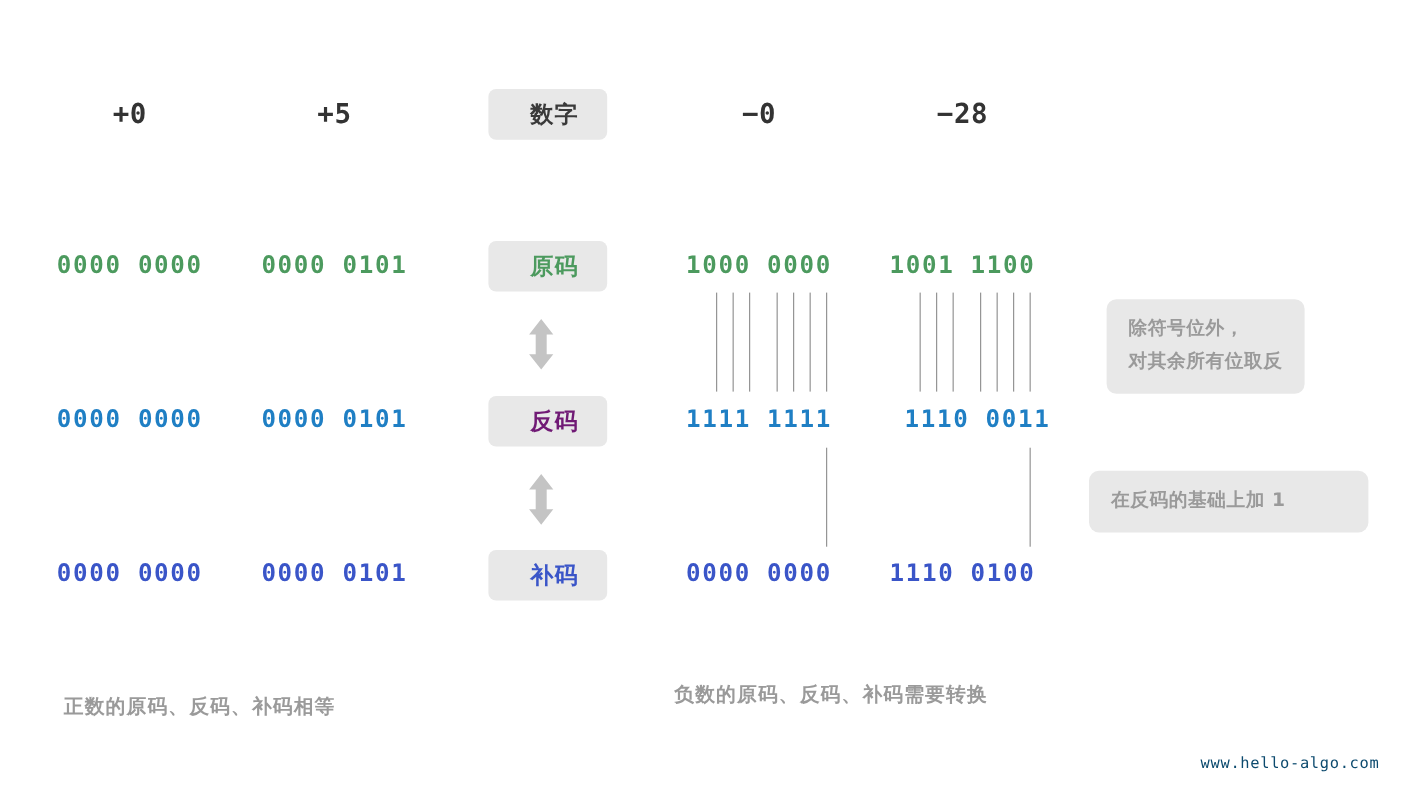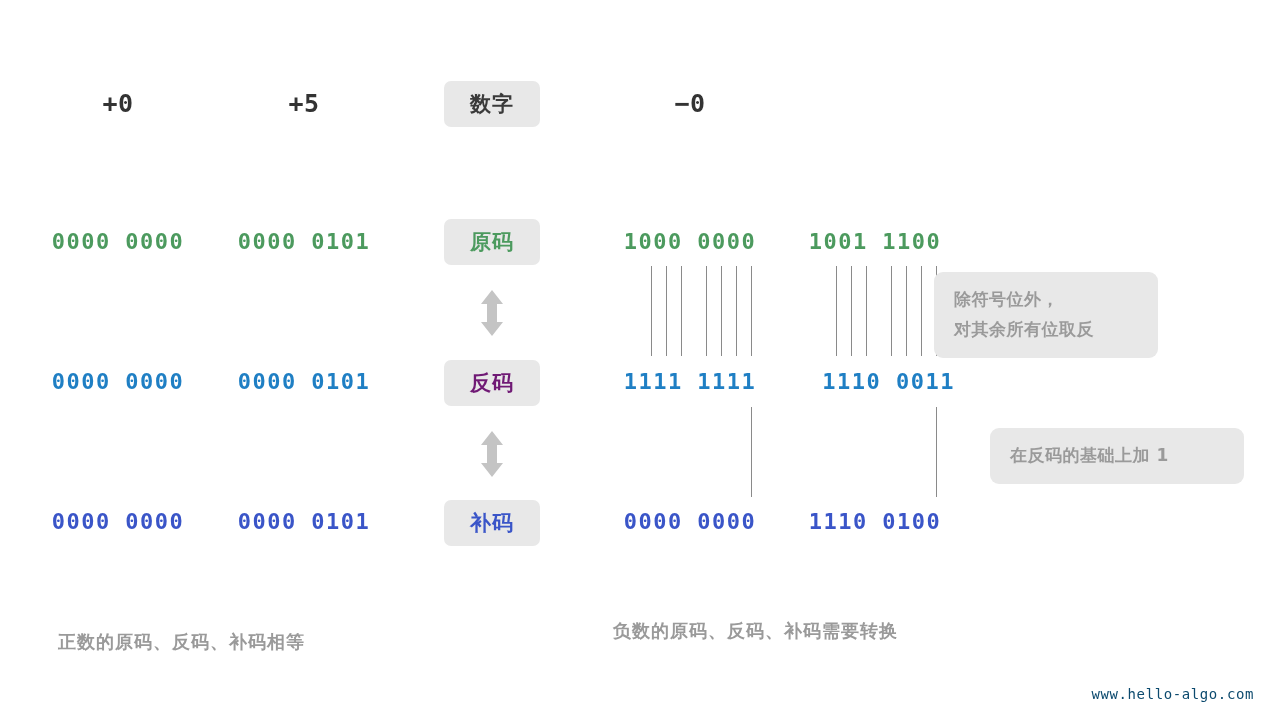--- a/index.html
+++ b/index.html
@@ -41,20 +41,21 @@
     height: 46px;
     border-radius: 7px;
     background: #e8e8e8;
     display: flex;
     align-items: center;
     justify-content: center;
     font-family: "DejaVu Sans", sans-serif;
     font-size: 21px;
     font-weight: bold;
     letter-spacing: 1px;
+    padding-left: 12px;
   }
   .badge.head  { color: #3a3a3a; }
   .badge.green { color: #4c9a5e; }
   .badge.blue  { color: #701a75; }
   .badge.indigo{ color: #3a55c8; }
 
   
   .bits {
     position: absolute;
     font-family: "DejaVu Sans Mono", monospace;
@@ -124,20 +125,21 @@
 <body>
 
 <div class="stage">
 
   <div class="num-label abs" style="left:38px; top:89px; width:160px;">+0</div>
   <div class="num-label abs" style="left:224px; top:89px; width:160px;">+5</div>
 
   <div class="badge head" style="left:444px; top:81px;">数字</div>
 
   <div class="num-label abs" style="left:610px; top:89px; width:160px;">−0</div>
+  <div class="num-label abs" style="left:795px; top:89px; width:160px;">−28</div>
 
   <div class="bits green" style="left:38px; top:229px;">0000 0000</div>
   <div class="bits green" style="left:224px; top:229px;">0000 0101</div>
 
   <div class="badge green" style="left:444px; top:219px;">原码</div>
 
   <div class="bits green" style="left:610px; top:229px;">1000 0000</div>
   <div class="bits green" style="left:795px; top:229px;">1001 1100</div>
 
   <div class="conn" style="left:651px; top:266px; height:90px;"></div>
@@ -180,21 +182,21 @@
   </div>
 
   <div class="bits indigo" style="left:38px; top:509px;">0000 0000</div>
   <div class="bits indigo" style="left:224px; top:509px;">0000 0101</div>
 
   <div class="badge indigo" style="left:444px; top:500px;">补码</div>
 
   <div class="bits indigo" style="left:610px; top:509px;">0000 0000</div>
   <div class="bits indigo" style="left:795px; top:509px;">1110 0100</div>
 
-  <div class="note" style="left:934px; top:272px; width:224px;">
+  <div class="note" style="left:1006px; top:272px; width:180px;">
     <div>除符号位外，</div>
     <div>对其余所有位取反</div>
   </div>
 
   <div class="note" style="left:990px; top:428px; width:254px;">
     <div>在反码的基础上加  1</div>
   </div>
 
   <div class="caption" style="left:58px; top:619px;margin-top:11px;">正数的原码、反码、补码相等</div>
   <div class="caption" style="left:613px; top:619px;">负数的原码、反码、补码需要转换</div>

